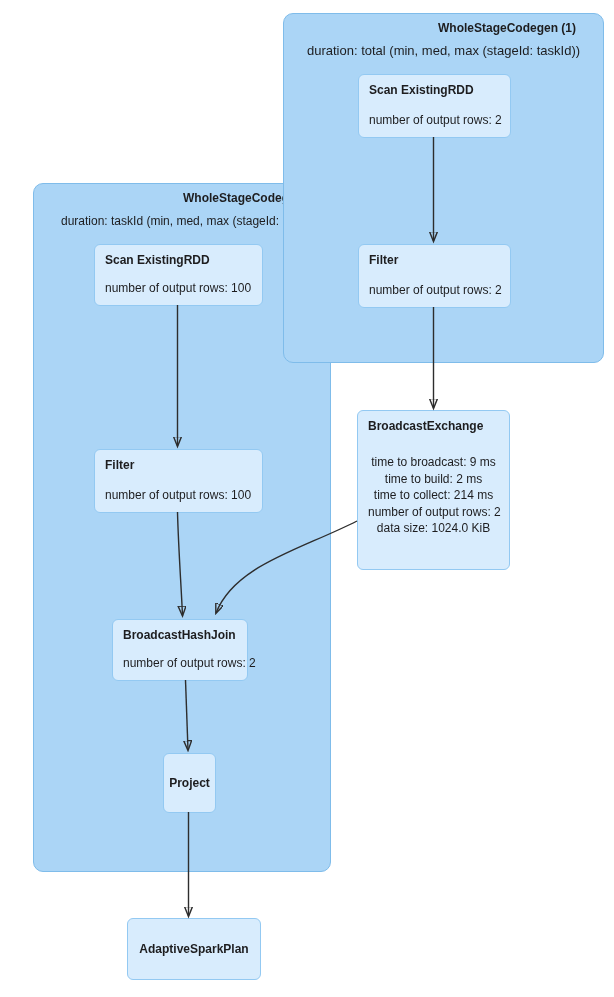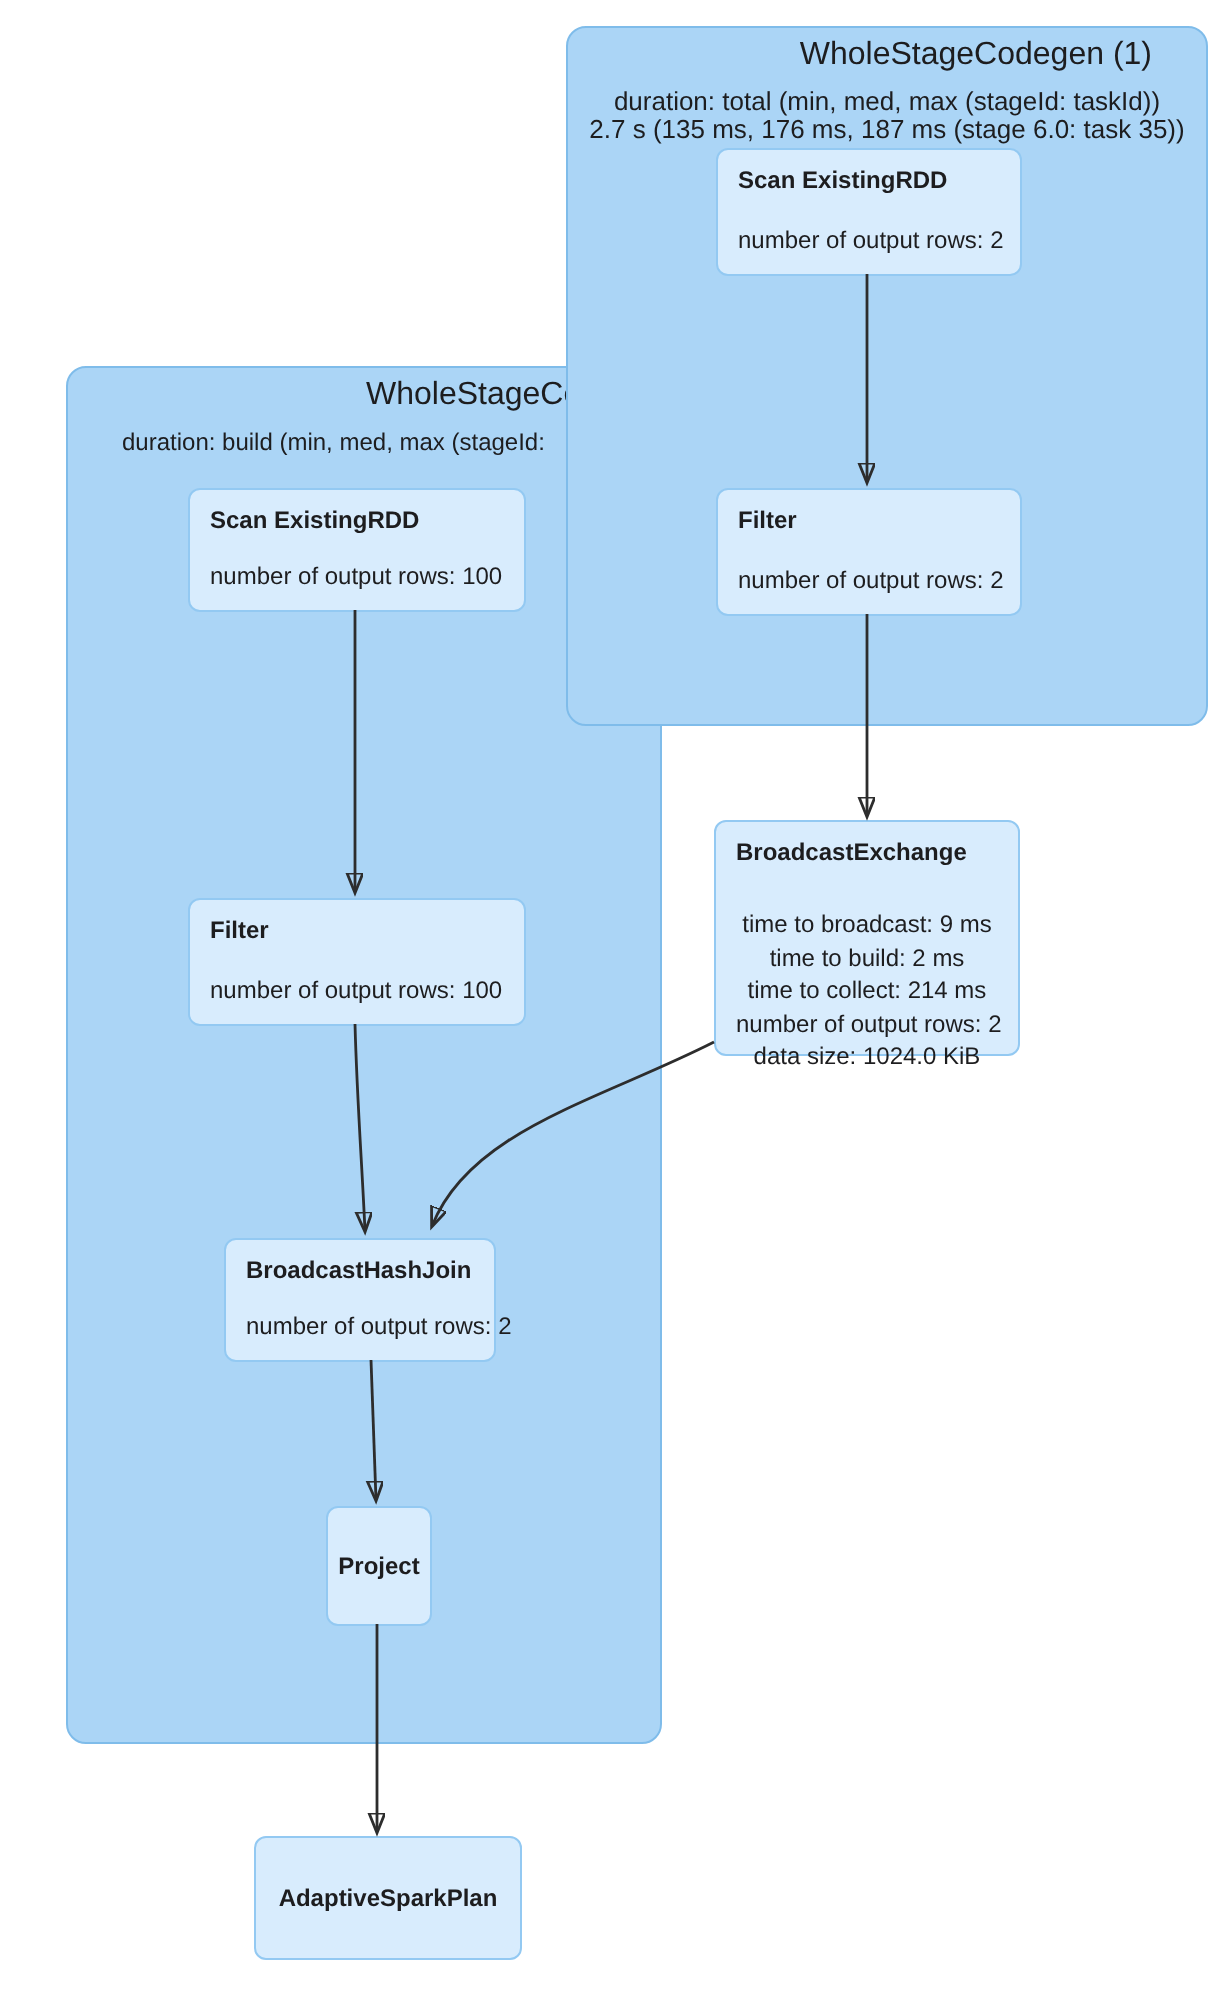--- a/index.html
+++ b/index.html
@@ -15,21 +15,21 @@
     color:var(--text);
   }
   .canvas{position:absolute;left:0;top:0;width:614px;height:997px;}
   .cluster{
     position:absolute;box-sizing:border-box;
     background:var(--cluster-fill);
     border:1px solid var(--cluster-border);
     border-radius:10px;
   }
   .cluster-title{
-    position:absolute;font-size:16px;font-weight:normal;white-space:nowrap;line-height:14px;
+    position:absolute;font-size:12px;font-weight:bold;white-space:nowrap;line-height:14px;
   }
   .cluster-dur{
     position:absolute;font-size:12px;line-height:13.5px;white-space:nowrap;
   }
   .cluster-dur-block{
     position:absolute;left:0;right:0;text-align:center;
     font-size:13px;line-height:13.5px;white-space:nowrap;
   }
   .node{
     position:absolute;box-sizing:border-box;
@@ -55,21 +55,21 @@
   }
   svg.edges path{stroke:var(--edge);stroke-width:1.4;fill:none;}
 </style>
 </head>
 <body>
 
 <div class="canvas">
 
   <div class="cluster" style="left:33px;top:183px;width:298px;height:689px;">
     <div class="cluster-title" style="left:149px;top:7px;">WholeStageCodeg</div>
-    <div class="cluster-dur" style="left:27px;top:31px;">duration: build (min, med, max (stageId:</div>
+    <div class="cluster-dur" style="left:27px;top:31px;">duration: taskId (min, med, max (stageId:</div>
 
     <div class="node basic" style="left:60px;top:60px;width:169px;height:62px;">
       <div class="title">Scan ExistingRDD</div>
       <div class="metric">number of output rows: 100</div>
     </div>
 
     <div class="node basic" style="left:60px;top:265px;width:169px;height:64px;">
       <div class="title">Filter</div>
       <div class="metric">number of output rows: 100</div>
     </div>
@@ -81,35 +81,34 @@
 
     <div class="node center" style="left:129px;top:569px;width:53px;height:60px;">
       <div class="title">Project</div>
     </div>
   </div>
 
   <div class="cluster" style="left:283px;top:13px;width:321px;height:350px;">
     <div class="cluster-title" style="right:27px;top:7px;">WholeStageCodegen (1)</div>
     <div class="cluster-dur-block" style="top:30px;">
       <div>duration: total (min, med, max (stageId: taskId))</div>
-      <div>2.7 s (135 ms, 176 ms, 187 ms (stage 6.0: task 35))</div>
     </div>
 
     <div class="node basic" style="left:74px;top:60px;width:153px;height:64px;">
       <div class="title">Scan ExistingRDD</div>
       <div class="metric">number of output rows: 2</div>
     </div>
 
     <div class="node basic" style="left:74px;top:230px;width:153px;height:64px;">
       <div class="title">Filter</div>
       <div class="metric">number of output rows: 2</div>
     </div>
   </div>
 
-  <div class="node multi" style="left:357px;top:410px;width:153px;height:118px;">
+  <div class="node multi" style="left:357px;top:410px;width:153px;height:160px;">
     <div class="title">BroadcastExchange</div>
     <div class="metrics">
       <div class="metric">time to broadcast: 9 ms</div>
       <div class="metric">time to build: 2 ms</div>
       <div class="metric">time to collect: 214 ms</div>
       <div class="metric">number of output rows: 2</div>
       <div class="metric">data size: 1024.0 KiB</div>
     </div>
   </div>
 

